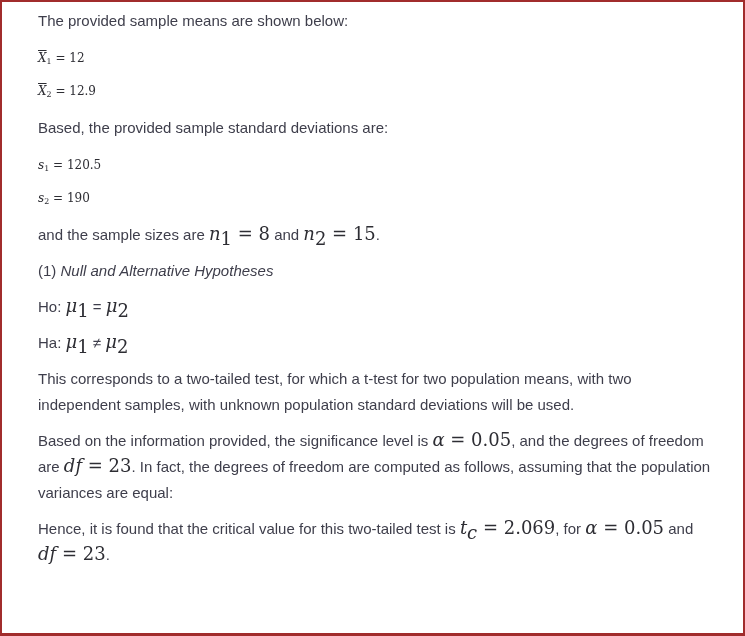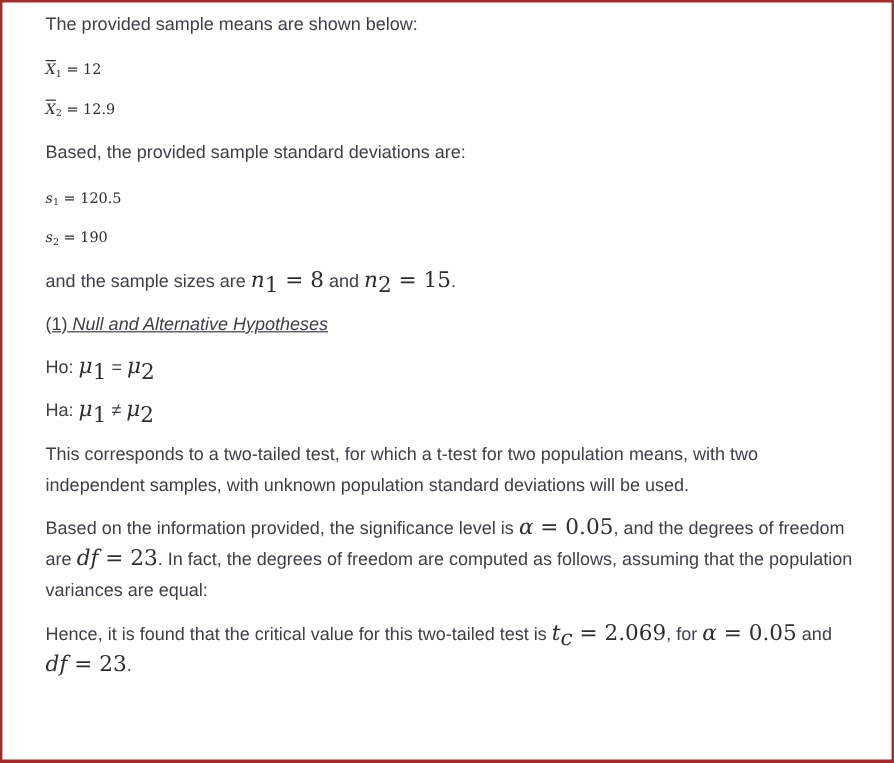--- a/index.html
+++ b/index.html
@@ -43,21 +43,21 @@
   .bar { text-decoration: overline; }
 
   sub {
     font-size: 66%;
     line-height: 0;
     vertical-align: -0.25em;
   }
 
   
   .heading { margin: 10px 0; }
-  .heading .underline { text-decoration: underline; }
+  .heading .underline { }
   .heading .title { font-style: italic; }
 </style>
 </head>
 <body>
 
 <div class="page">
 
   <p class="first">The provided sample means are shown below:</p>
 
   <div class="eq"><span class="it bar">X</span><sub>1</sub><span> = 12</span></div>

